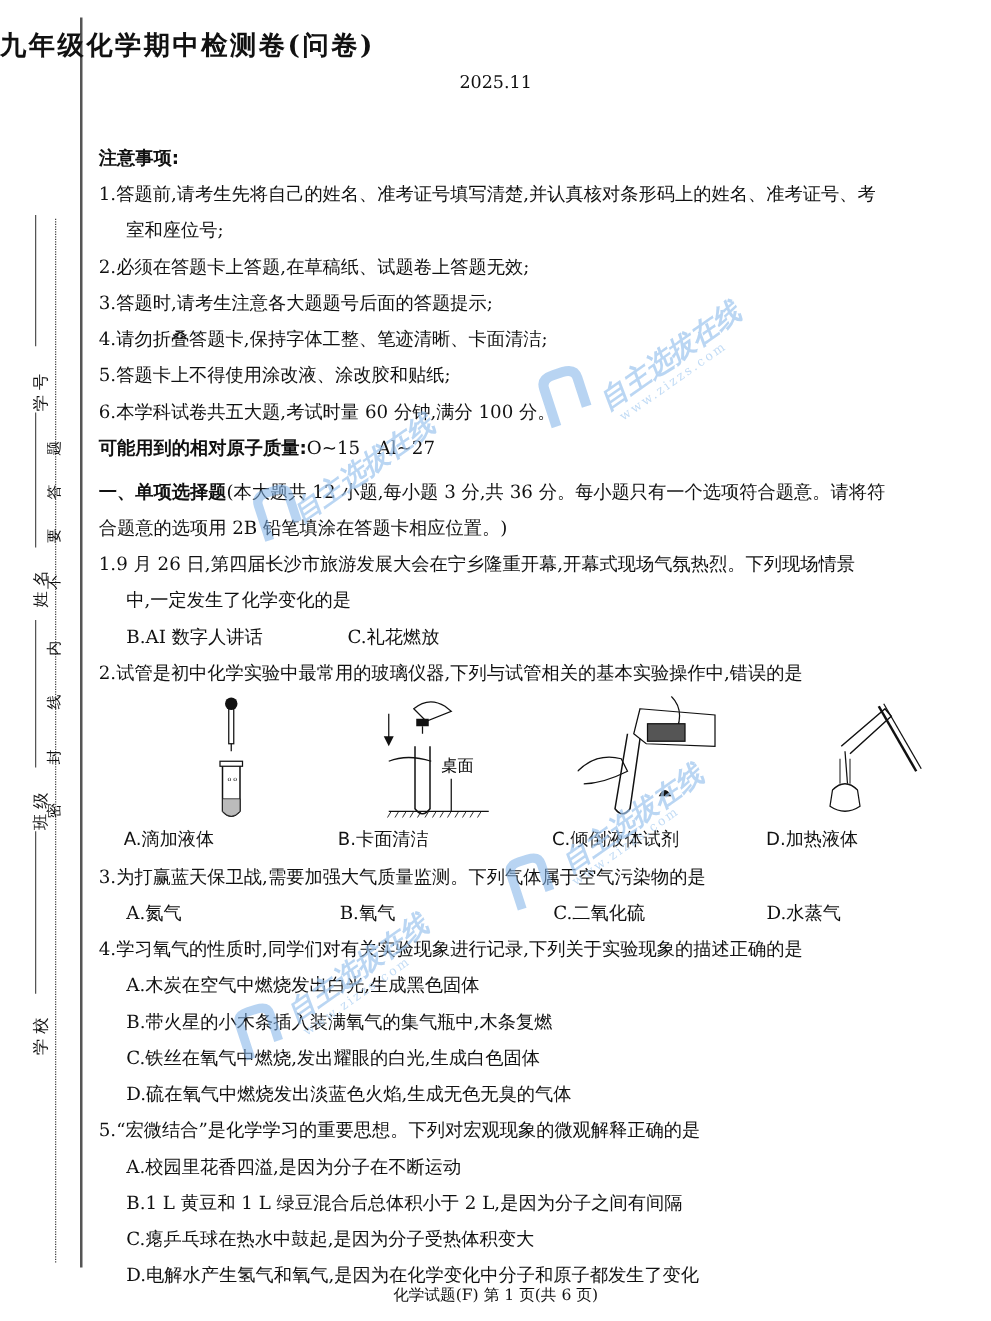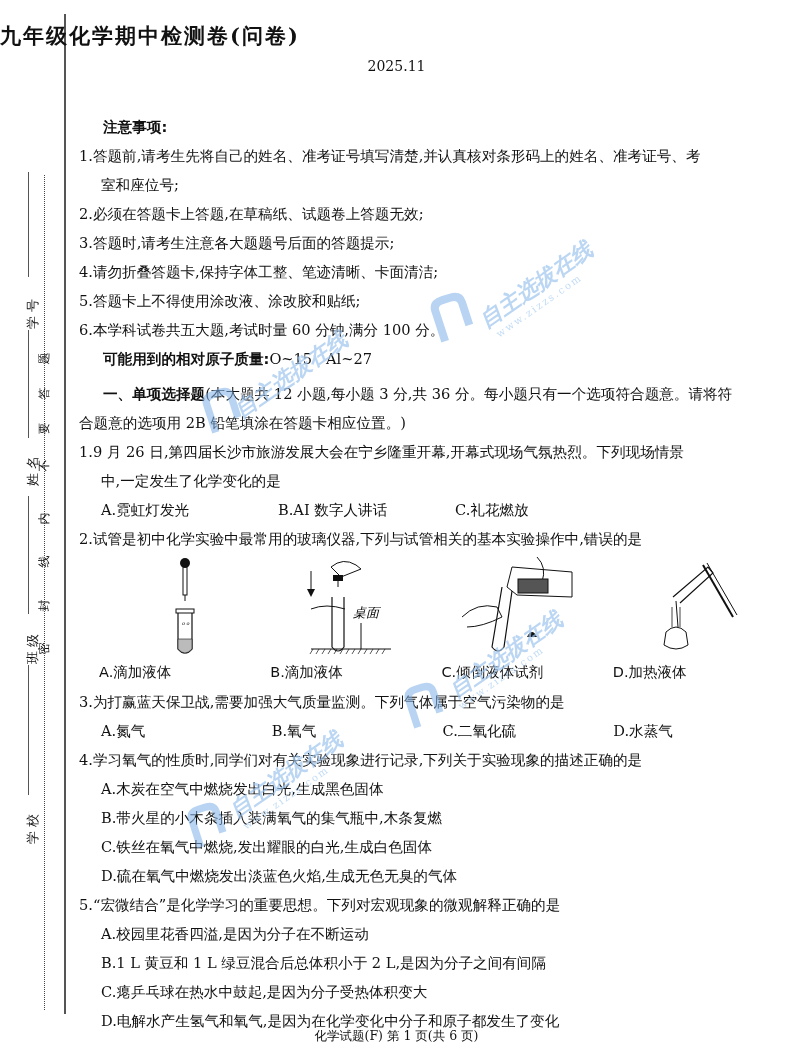--- a/index.html
+++ b/index.html
@@ -8,24 +8,24 @@
   .binding-line { position:absolute; left:64px; top:14px; width:1.5px; height:1000px; background:#555; }
   .dotted-line { position:absolute; left:44px; top:175px; width:0; height:835px; border-left:1.3px dotted #444; }
   .side-label { position:absolute; left:18px; font-size:13px; transform:rotate(-90deg); transform-origin:center; white-space:nowrap; }
   .side-blank { position:absolute; left:28px; width:1px; background:#555; }
   .seal-char { position:absolute; left:38px; font-size:12px; transform:rotate(-90deg); }
   .title { position:absolute; top:22px; left:0; width:793px; text-align:left; font-size:21px; font-weight:bold; letter-spacing:2px; }
   .date { position:absolute; top:58px; left:0; width:793px; text-align:center; font-size:14px; }
   .content { position:absolute; left:79px; top:112px; width:705px; font-size:14.6px; }
   .line { height:29px; line-height:29px; white-space:nowrap; }
   .indent { padding-left:22px; }
-  .bold { font-weight:bold; font-family:"DejaVu Sans","Liberation Sans",sans-serif;margin-left:24px; }
+  .bold { font-weight:bold; font-family:"DejaVu Sans","Liberation Sans",sans-serif; }
   .opts { display:flex; height:29px; line-height:29px; padding-left:22px; }
   .opt { width:177px; white-space:nowrap; }
-  .figs { display:flex; height:104px; padding-left:20px; align-items:flex-end;font-style:italic; }
+  .figs { display:flex; height:104px; padding-left:20px; align-items:flex-end; }
   .fig { width:172px; display:flex; justify-content:center; align-items:flex-end; }
   .captions { display:flex; height:30px; line-height:30px; padding-left:20px; font-family:"DejaVu Sans","Liberation Sans",sans-serif; font-size:14.5px; }
   .caption { width:172px; }
   .footer { position:absolute; top:1028px; left:0; width:793px; text-align:center; font-size:12.5px; }
   .wm { position:absolute; opacity:0.55; }
   .wm-text { position:absolute; color:#9ec5ee; font-size:22px; font-style:italic; font-weight:bold; transform:rotate(-35deg); opacity:0.7; }
   .wm-url { position:absolute; color:#b3d3f3; font-size:10px; letter-spacing:2px; transform:rotate(-35deg); opacity:0.8; }
 </style>
 </head>
 <body>
@@ -68,21 +68,20 @@
   </div>
 
   <div class="line" style="margin-top:6px;">
     <span class="bold">一、单项选择题</span><span>(本大题共 12 小题,每小题 3 分,共 36 分。每小题只有一个选项符合题意。请将符</span>
   </div>
   <div class="line">合题意的选项用 2B 铅笔填涂在答题卡相应位置。)</div>
 
   <div class="line">1.9 月 26 日,第四届长沙市旅游发展大会在宁乡隆重开幕,开幕式现场气氛热烈。下列现场情景</div>
   <div class="line indent">中,一定发生了化学变化的是</div>
   <div class="opts">
-    <span class="opt">A.霓虹灯发光</span>
     <span class="opt">B.AI 数字人讲话</span>
     <span class="opt">C.礼花燃放</span>
   </div>
 
   <div class="line">2.试管是初中化学实验中最常用的玻璃仪器,下列与试管相关的基本实验操作中,错误的是</div>
   <div class="figs">
     <div class="fig">
       <svg width="30" height="100" viewBox="0 0 30 100">
         <circle cx="15" cy="6" r="5" fill="#111"></circle>
         <rect x="13" y="10" width="4" height="28" fill="none" stroke="#111" stroke-width="1"></rect>
@@ -124,21 +123,21 @@
         <line x1="45" y1="8" x2="75" y2="60" stroke="#111" stroke-width="2"></line>
         <line x1="49" y1="6" x2="79" y2="58" stroke="#111" stroke-width="1"></line>
         <path d="M18 44 L20 70" stroke="#111"></path>
         <path d="M14 50 L14 70 M22 50 L22 70" stroke="#444"></path>
         <path d="M8 75 Q18 65 28 75 L30 88 Q18 96 6 88 Z" fill="none" stroke="#111"></path>
       </svg>
     </div>
   </div>
   <div class="captions">
     <span class="caption">A.滴加液体</span>
-    <span class="caption">B.滴加液体</span>
+    <span class="caption">B.卡面清洁</span>
     <span class="caption">C.倾倒液体试剂</span>
     <span class="caption">D.加热液体</span>
   </div>
 
   <div class="line">3.为打赢蓝天保卫战,需要加强大气质量监测。下列气体属于空气污染物的是</div>
   <div class="opts">
     <span class="opt">A.氮气</span>
     <span class="opt">B.氧气</span>
     <span class="opt">C.二氧化硫</span>
     <span class="opt">D.水蒸气</span>

